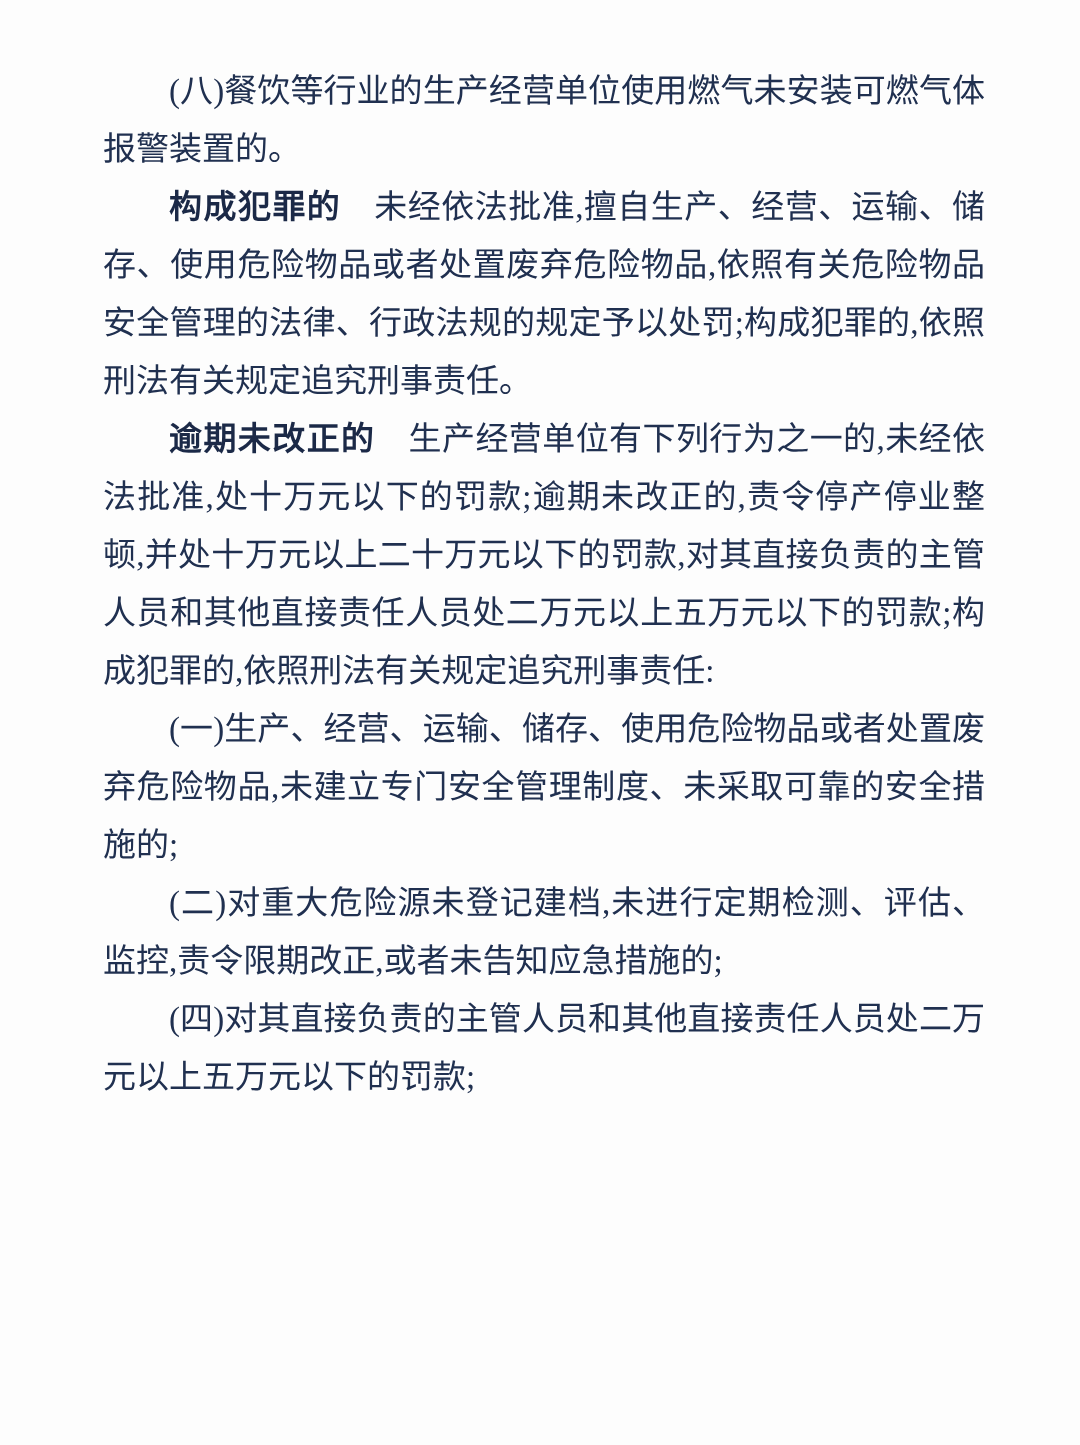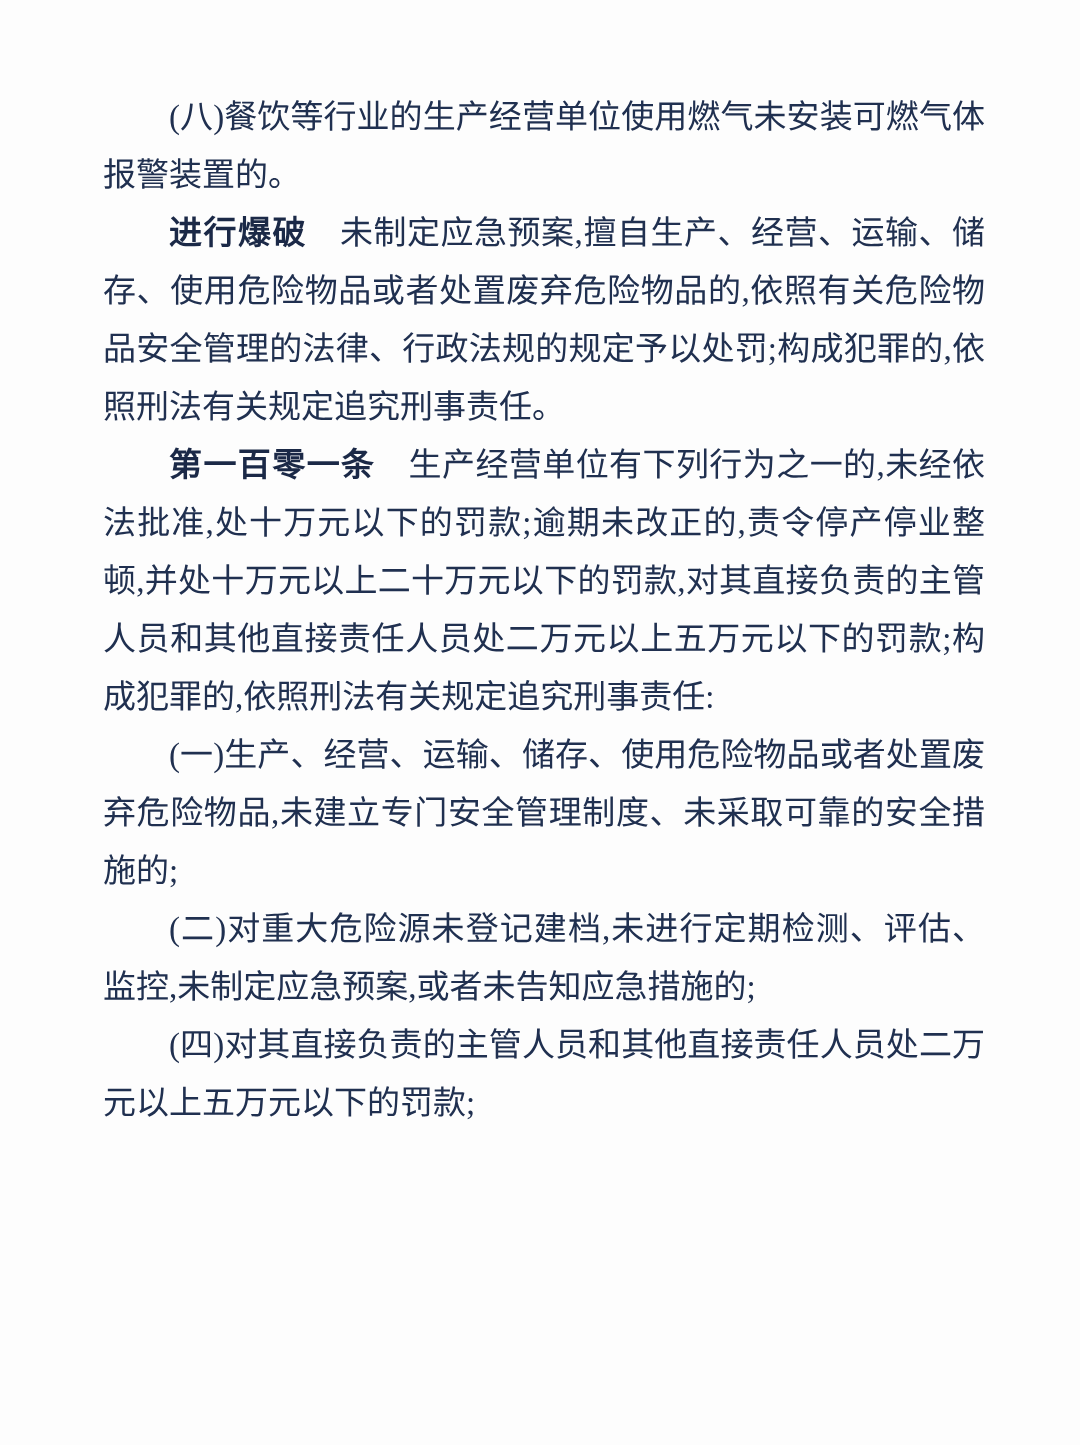--- a/index.html
+++ b/index.html
@@ -6,21 +6,21 @@
     margin: 0;
     padding: 0;
     background: #ffffff;
   }
   .page {
     position: relative;
     width: 1080px;
     height: 1445px;
     box-sizing: border-box;
     background: #fdfdfd;
-    padding: 88px 95px 0 103px;
+    padding: 62px 95px 0 103px;
     overflow: hidden;
     font-family: "Liberation Serif", "DejaVu Serif", serif;
   }
   .para {
     margin: 0;
     font-size: 33px;
     line-height: 58px;
     color: #203050;
     text-align: justify;
     text-indent: 2em;
@@ -41,33 +41,33 @@
 </head>
 <body>
 
 <div class="page">
 
   <p class="para">
     <span>(八)餐饮等行业的生产经营单位使用燃气未安装可燃气体报警装置的。</span>
   </p>
 
   <p class="para">
-    <span class="article-no">进行爆破</span><span>未制定应急预案,擅自生产、经营、运输、储存、使用危险物品或者处置废弃危险物品的,依照有关危险物品安全管理的法律、行政法规的规定予以处罚;构成犯罪的,依照刑法有关规定追究刑事责任。</span>
+    <span class="article-no">构成犯罪的</span><span>未经依法批准,擅自生产、经营、运输、储存、使用危险物品或者处置废弃危险物品,依照有关危险物品安全管理的法律、行政法规的规定予以处罚;构成犯罪的,依照刑法有关规定追究刑事责任。</span>
   </p>
 
   <p class="para">
-    <span class="article-no">第一百零一条</span><span>生产经营单位有下列行为之一的,未经依法批准,处十万元以下的罚款;逾期未改正的,责令停产停业整顿,并处十万元以上二十万元以下的罚款,对其直接负责的主管人员和其他直接责任人员处二万元以上五万元以下的罚款;构成犯罪的,依照刑法有关规定追究刑事责任:</span>
+    <span class="article-no">逾期未改正的</span><span>生产经营单位有下列行为之一的,未经依法批准,处十万元以下的罚款;逾期未改正的,责令停产停业整顿,并处十万元以上二十万元以下的罚款,对其直接负责的主管人员和其他直接责任人员处二万元以上五万元以下的罚款;构成犯罪的,依照刑法有关规定追究刑事责任:</span>
   </p>
 
   <p class="para">
     <span>(一)生产、经营、运输、储存、使用危险物品或者处置废弃危险物品,未建立专门安全管理制度、未采取可靠的安全措施的;</span>
   </p>
 
   <p class="para">
-    <span>(二)对重大危险源未登记建档,未进行定期检测、评估、监控,未制定应急预案,或者未告知应急措施的;</span>
+    <span>(二)对重大危险源未登记建档,未进行定期检测、评估、监控,责令限期改正,或者未告知应急措施的;</span>
   </p>
 
 
   <p class="para">
     <span>(四)对其直接负责的主管人员和其他直接责任人员处二万元以上五万元以下的罚款;</span>
   </p>
 
 </div>
 
 </body></html>

